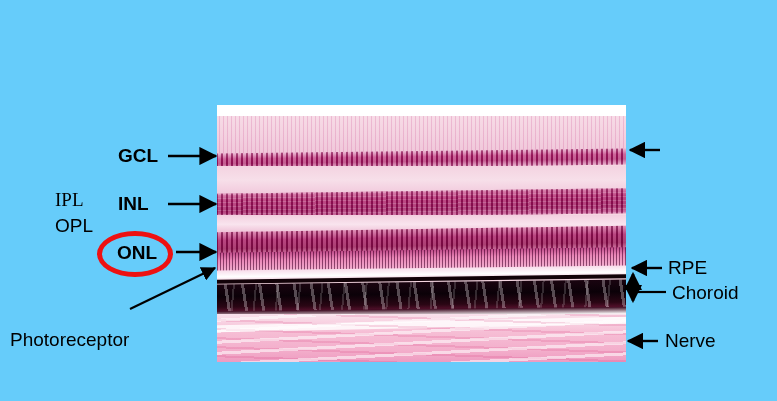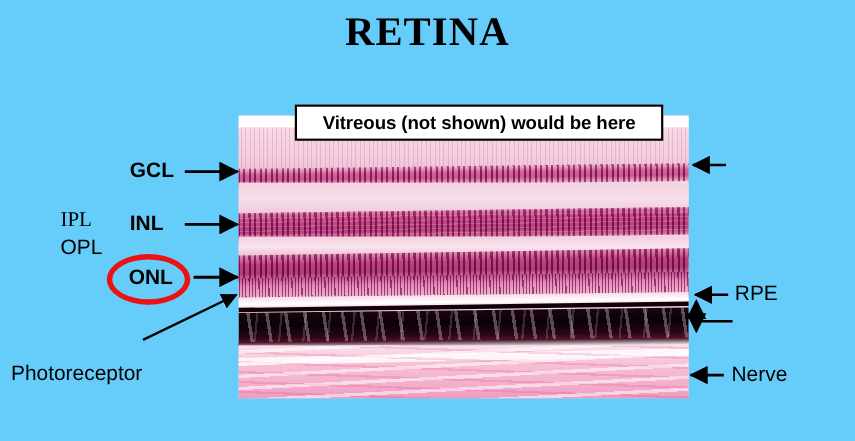--- a/index.html
+++ b/index.html
@@ -259,21 +259,20 @@
     left: 0; top: 0;
     width: 777px; height: 401px;
     pointer-events: none;
   }
 </style>
 </head>
 <body>
 
 <div id="slide">
 
-  <div id="title">RETINA</div>
 
   <div id="micrograph">
     <div class="layer l-top-white"></div>
     <div class="layer l-nfl"></div>
     <div class="layer l-nfl-striae"></div>
     <div class="layer l-gcl"></div>
     <div class="layer l-gcl-dots"></div>
     <div class="layer l-ipl"></div>
     <div class="layer l-inl"></div>
     <div class="layer l-inl-dots"></div>
@@ -285,34 +284,32 @@
     <div class="layer l-pr-gap"></div>
     <div class="layer l-rpe"></div>
     <div class="layer l-choroid"></div>
     <div class="layer l-choroid-mottle"></div>
     <div class="layer l-choroid-edge"></div>
     <div class="layer l-sclera"></div>
     <div class="layer l-sclera-white"></div>
     <div class="layer l-sclera-fibres"></div>
   </div>
 
-  <div id="vitreous-box">
-    <span class="vtext">Vitreous (not shown) would be here</span>
-  </div>
 
   <div id="onl-circle"></div>
 
   <div class="lbl lbl-bold" id="lbl-gcl">GCL</div>
   <div class="lbl" id="lbl-ipl">IPL</div>
   <div class="lbl lbl-bold" id="lbl-inl">INL</div>
   <div class="lbl" id="lbl-opl">OPL</div>
   <div class="lbl lbl-bold" id="lbl-onl">ONL</div>
   <div class="lbl" id="lbl-photoreceptor">Photoreceptor</div>
 
   <div class="lbl" id="lbl-rpe">RPE</div>
+  <div class="lbl" id="lbl-choroid">Choroid</div>
   <div class="lbl" id="lbl-sclera">Nerve</div>
 
   <svg id="arrows" viewBox="0 0 777 401">
     <defs>
       <marker id="ah-r" markerWidth="7" markerHeight="7" refX="6.4" refY="3.5" orient="auto">
         <path d="M0,0 L7,3.5 L0,7 z" fill="#000000"></path>
       </marker>
       <marker id="ah-l" markerWidth="7" markerHeight="7" refX="6.4" refY="3.5" orient="auto">
         <path d="M0,0 L7,3.5 L0,7 z" fill="#000000"></path>
       </marker>

